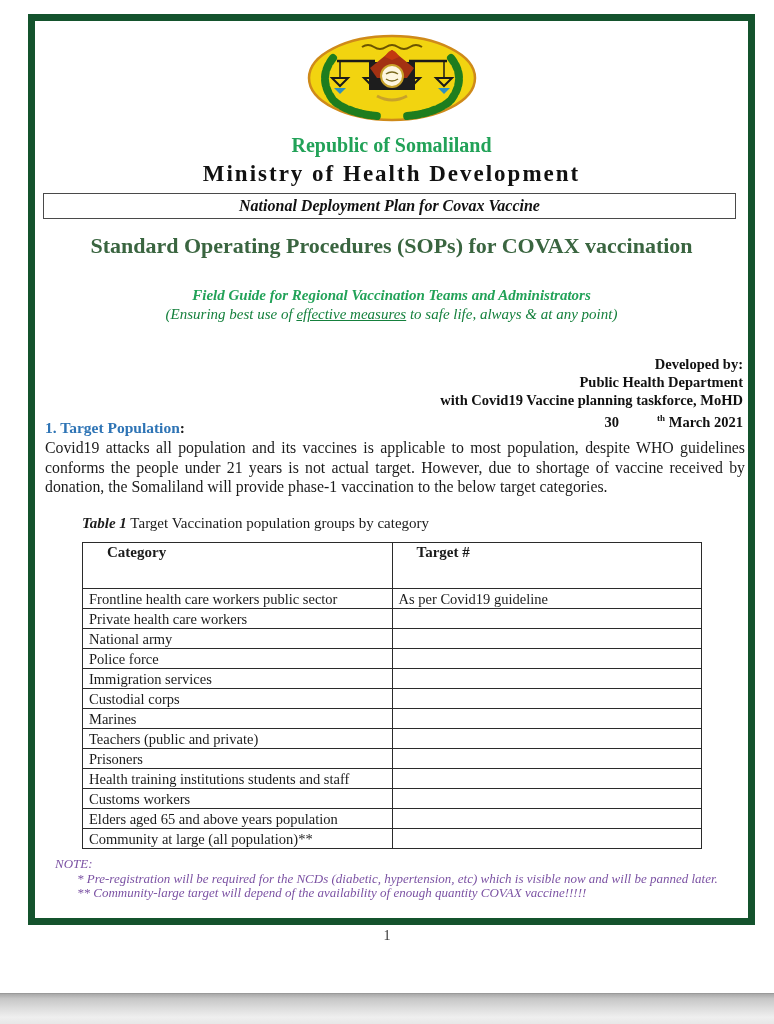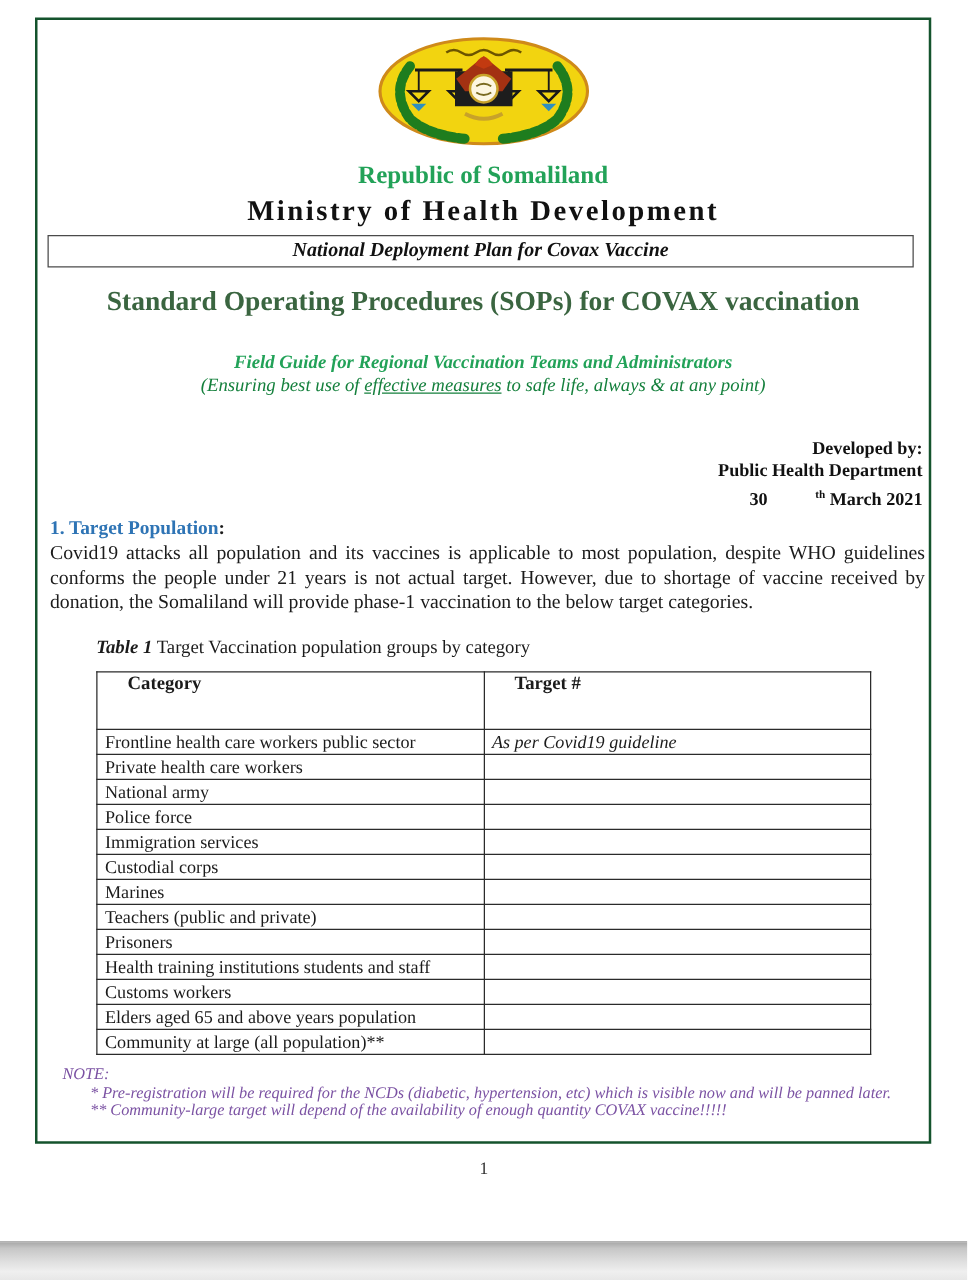--- a/index.html
+++ b/index.html
@@ -1,19 +1,19 @@
 <!DOCTYPE html>
 <html><head>
 <meta charset="utf-8">
 <style>
   html,body{margin:0;padding:0;background:#ffffff;}
   .screen{position:relative;width:774px;height:1024px;background:#ffffff;overflow:hidden;
           font-family:"Liberation Serif", serif;color:#1b1b1b;}
   .page-frame{position:absolute;left:28px;top:14px;width:713px;height:897px;
-              border:2px solid #14532d;background:#ffffff;}
+              border:7px solid #14532d;background:#ffffff;}
   .logo-wrap{position:absolute;left:272px;top:13px;width:170px;height:88px;}
   .center-line{position:absolute;left:0;width:713px;text-align:center;}
   .republic{top:113px;font-size:20px;font-weight:bold;color:#22a258;}
   .ministry{top:140px;font-size:23px;font-weight:bold;letter-spacing:2px;color:#111;}
   .banner-box{position:absolute;left:8px;top:172px;width:691px;height:24px;
               border:1px solid #4a4a4a;text-align:center;}
   .banner-box span{font-size:16px;font-weight:bold;font-style:italic;line-height:24px;color:#111;}
   .sops-title{top:212px;font-size:22px;font-weight:bold;color:#3a6540;}
   .field-guide{top:266px;font-size:15px;font-weight:bold;font-style:italic;color:#22a258;}
   .ensuring{top:285px;font-size:15px;font-style:italic;color:#15803d;}
@@ -27,21 +27,21 @@
   .paragraph{position:absolute;left:10px;top:417px;width:700px;font-size:15.8px;
              line-height:19.5px;text-align:justify;color:#1b1b1b;}
   .caption{position:absolute;left:47px;top:494px;font-size:15px;color:#1b1b1b;}
   .caption .cap-b{font-weight:bold;font-style:italic;}
   table.target{position:absolute;left:47px;top:521px;width:620px;border-collapse:collapse;
                table-layout:fixed;font-size:14.5px;}
   table.target th, table.target td{border:1px solid #2b2b2b;padding:1px 0 0 6px;
                text-align:left;vertical-align:top;overflow:hidden;white-space:nowrap;}
   table.target th{height:44px;font-size:15px;padding-left:24px;}
   table.target td{height:18px;line-height:18px;}
-  td.italic-cell{font-style:italic;}
+  td.italic-cell{}
   .note-block{position:absolute;left:20px;top:836px;width:688px;font-size:13px;
               font-style:italic;color:#7b52a3;line-height:14.5px;}
   .note-items{margin-left:22px;}
   .page-number{position:absolute;left:0;top:928px;width:774px;text-align:center;
                font-size:14px;color:#333;}
   .bottom-band{position:absolute;left:0;top:993px;width:774px;height:31px;
                background:linear-gradient(to bottom,#a9a9a9 0%,#c6c6c6 15%,#dcdcdc 45%,#efefef 75%,#e6e6e6 100%);
                border-top:1px solid #9a9a9a;}
 </style>
 </head>
@@ -89,20 +89,21 @@
       <span>National Deployment Plan for Covax Vaccine</span>
     </div>
 
     <div class="center-line sops-title">Standard Operating Procedures (SOPs) for COVAX vaccination</div>
     <div class="center-line field-guide">Field Guide for Regional Vaccination Teams and Administrators</div>
     <div class="center-line ensuring"><span>(Ensuring best use of </span><span class="u">effective measures</span><span> to safe life, always &amp; at any point)</span></div>
 
     <div class="developed">
       <div>Developed by:</div>
       <div>Public Health Department</div>
+      <div>with Covid19 Vaccine planning taskforce, MoHD</div>
       <div><span>30</span><sup>th</sup><span> March 2021</span></div>
     </div>
 
     <div class="sec-heading"><span class="blue">1. Target Population</span><span class="colon">:</span></div>
 
     <div class="paragraph">Covid19 attacks all population and its vaccines is applicable to most population, despite WHO guidelines conforms the people under 21 years is not actual target. However, due to shortage of vaccine received by donation, the Somaliland will provide phase-1 vaccination to the below target categories.</div>
 
     <div class="caption"><span class="cap-b">Table 1</span><span> Target Vaccination population groups by category</span></div>
 
     <table class="target">

